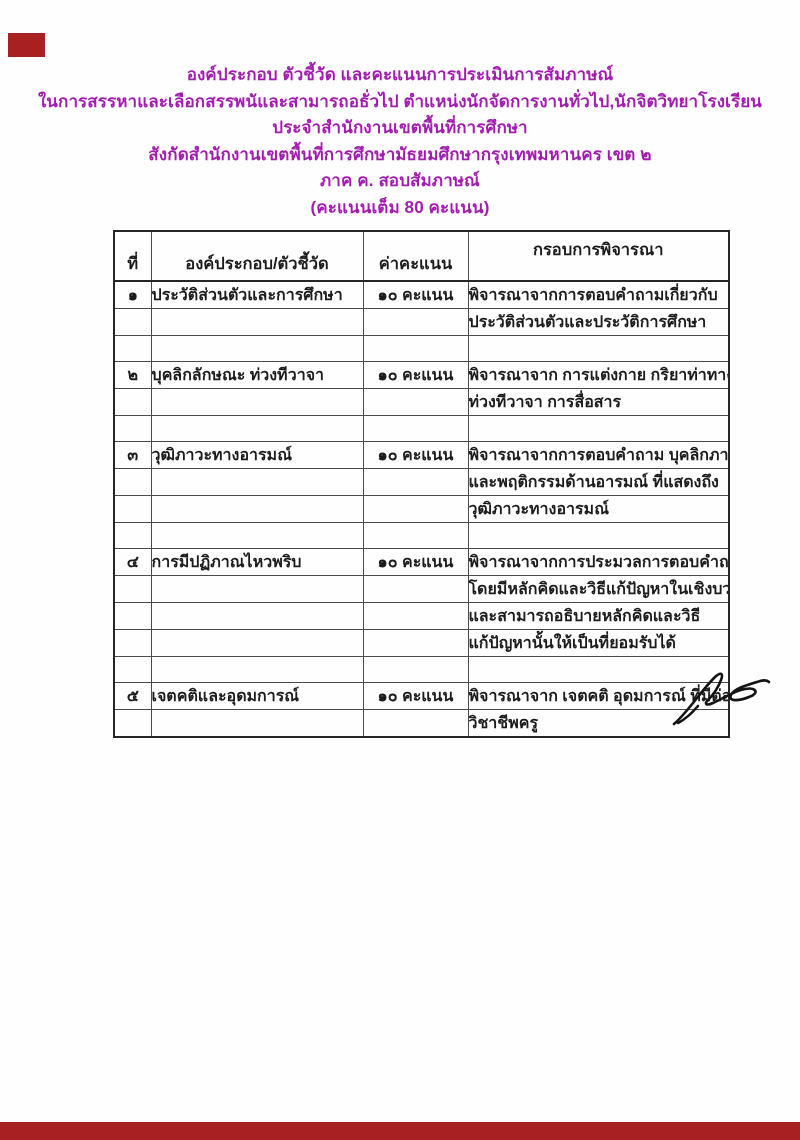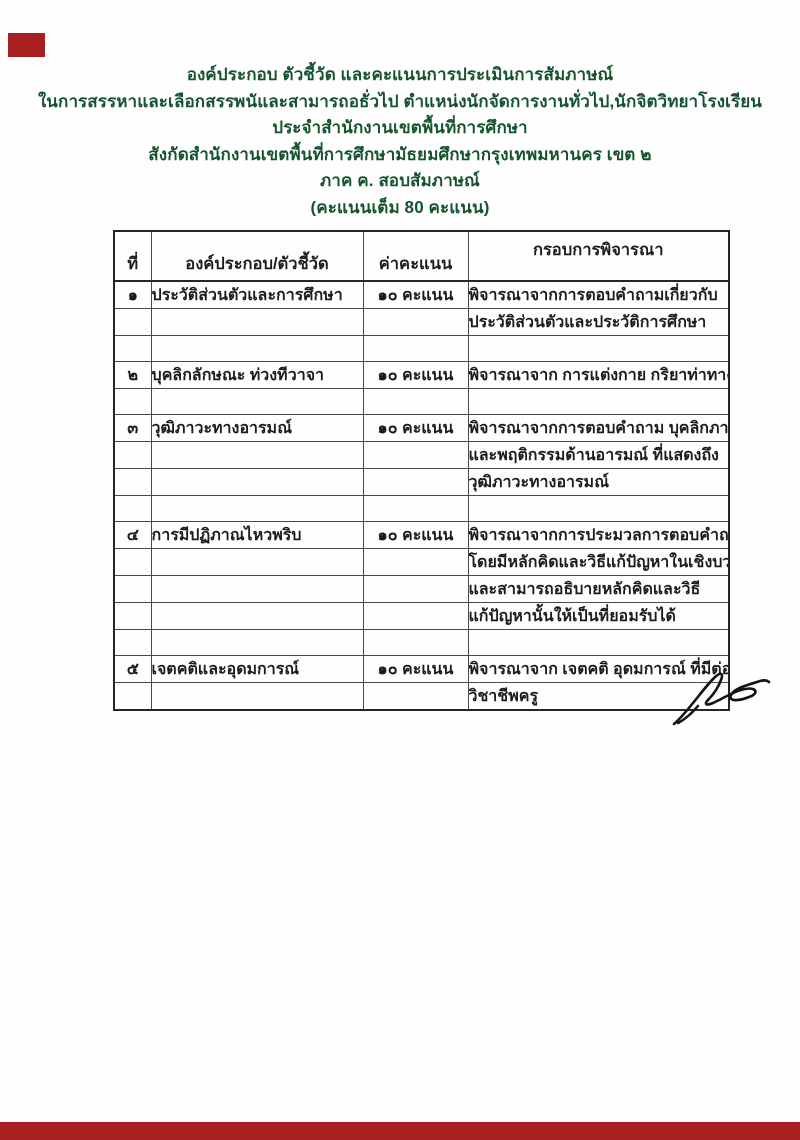--- a/index.html
+++ b/index.html
@@ -15,21 +15,21 @@
   
   .red-chip{position:absolute;left:8px;top:33px;width:37px;height:24px;}
   .red-bottom-bar{position:absolute;left:0;top:1122px;width:800px;height:18px;}
 
   
   .title-block{
     position:absolute;top:62px;left:0;right:0;
     text-align:center;
     font-size:17px;font-weight:700;
     line-height:26.5px;
-    color:#14532d;
+    color:#a21caf;
     letter-spacing:.1px;
   }
 
   
   .data-table{
     position:absolute;left:113px;top:230px;
     width:615px;
     border-collapse:collapse;
     table-layout:fixed;
     border:2px solid #262626;
@@ -124,20 +124,26 @@
         <tr class="grid-row block-start">
           <td class="c-no">๒</td>
           <td class="c-comp">บุคลิกลักษณะ ท่วงทีวาจา</td>
           <td class="c-score">๑๐ คะแนน</td>
           <td class="c-crit">พิจารณาจาก การแต่งกาย กริยาท่าทาง</td>
         </tr>
         <tr class="grid-row">
           <td class="c-no"></td>
           <td class="c-comp"></td>
           <td class="c-score"></td>
+          <td class="c-crit">ท่วงทีวาจา การสื่อสาร</td>
+        </tr>
+        <tr class="grid-row">
+          <td class="c-no"></td>
+          <td class="c-comp"></td>
+          <td class="c-score"></td>
           <td class="c-crit"></td>
         </tr>
         <tr class="grid-row block-start">
           <td class="c-no">๓</td>
           <td class="c-comp">วุฒิภาวะทางอารมณ์</td>
           <td class="c-score">๑๐ คะแนน</td>
           <td class="c-crit">พิจารณาจากการตอบคำถาม บุคลิกภาพ</td>
         </tr>
         <tr class="grid-row">
           <td class="c-no"></td>

